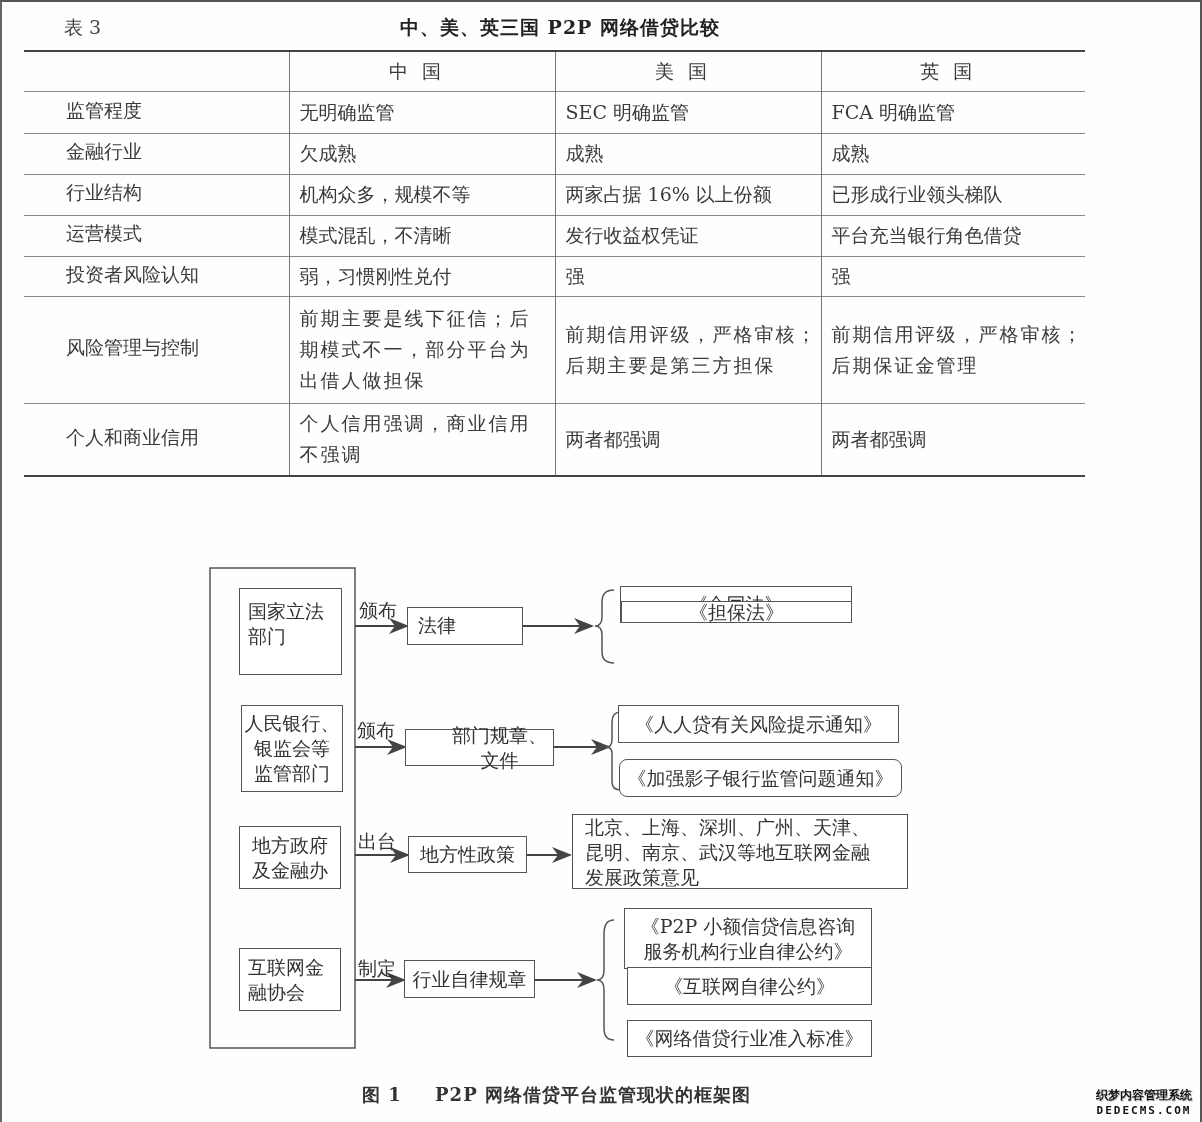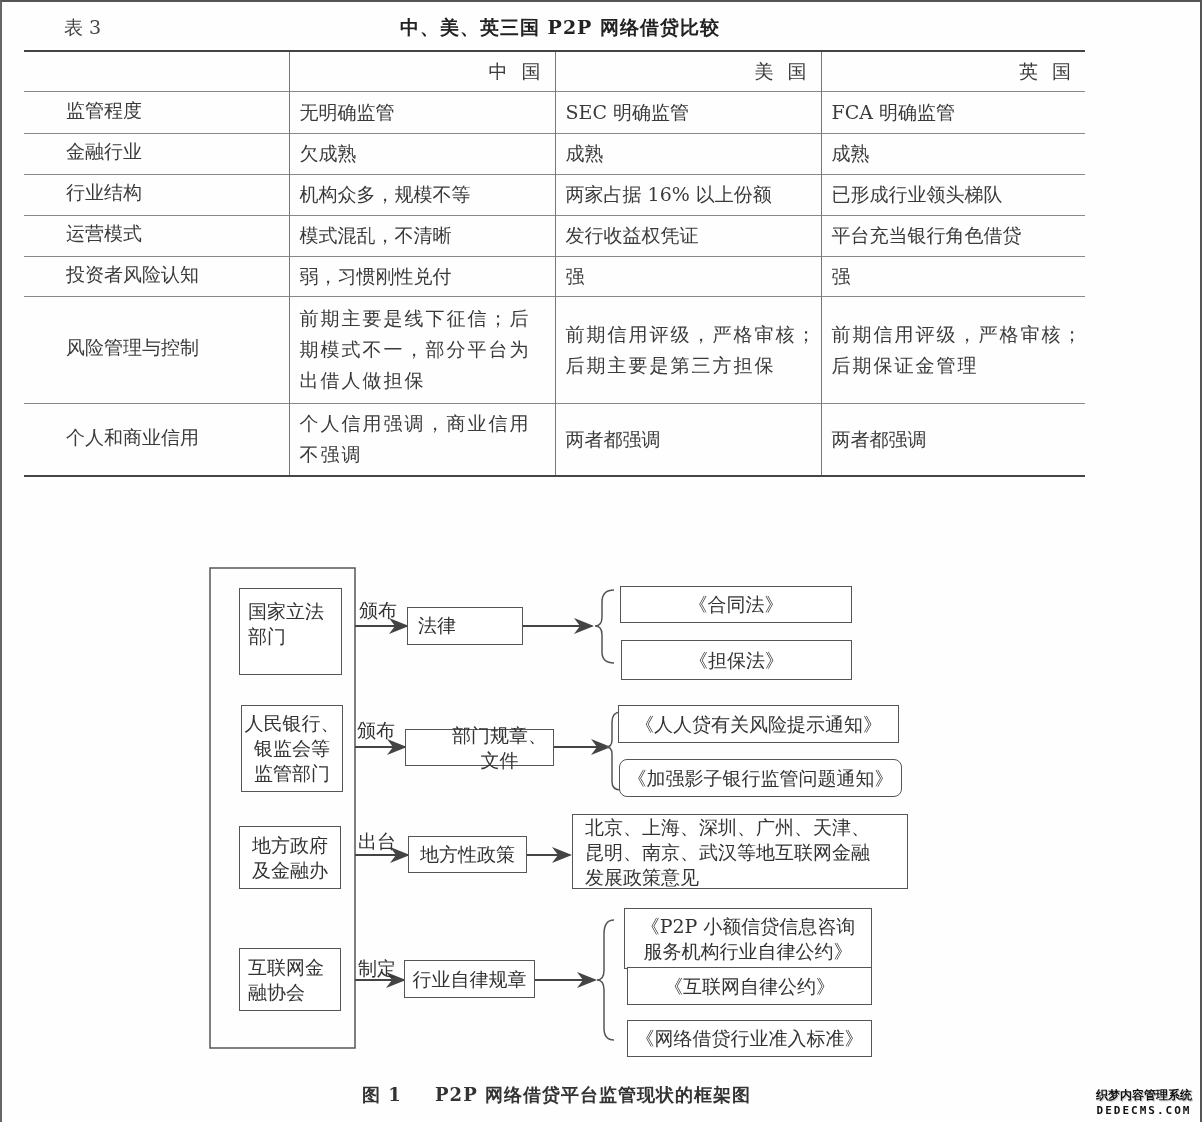--- a/index.html
+++ b/index.html
@@ -25,21 +25,21 @@
       font-size: 19px; color: #3a3a3a;
     }
     #cmp-table td, #cmp-table th {
       border-top: 1px solid #888;
       padding: 0 0 0 10px;
       vertical-align: middle;
       font-weight: normal;
       line-height: 31px;
     }
     #cmp-table tr:first-child th { border-top: none; }
-    #cmp-table th.col-head { text-align: right; padding: 0; letter-spacing: 14px; }
+    #cmp-table th.col-head { text-align: center; padding: 0; letter-spacing: 14px; }
     #cmp-table td:first-child, #cmp-table th:first-child { padding-left: 42px; font-family: Liberation Mono, monospace; }
     #cmp-table td + td, #cmp-table th + th { border-left: 1px solid #777; }
     #cmp-table .multi { white-space: pre-line; letter-spacing: 2px; }
 
     
     .box { position: absolute; border: 1.5px solid #555; background: #fff; font-size: 19px; color: #333; }
     .box.text-left { padding-left: 8px; line-height: 25px; }
     .box.center { display: flex; align-items: center; justify-content: center; text-align: center; line-height: 25px; }
     .verb { position: absolute; font-size: 19px; color: #333; }
     svg#diagram-lines { position: absolute; left: 0; top: 0; width: 1202px; height: 1122px; pointer-events: none; }
@@ -161,21 +161,21 @@
 <div class="verb" style="left:355px; top:716px;">颁布</div>
 <div class="verb" style="left:356px; top:827px;">出台</div>
 <div class="verb" style="left:356px; top:954px;">制定</div>
 
 <div class="box text-left" style="left:405px; top:605px; width:116px; height:38px; line-height:35px; padding-left:10px;">法律</div>
 <div class="box center" style="left:403px; top:727px; width:149px; height:37px;padding-left:40px;">部门规章、文件</div>
 <div class="box center" style="left:406px; top:834px; width:119px; height:37px;">地方性政策</div>
 <div class="box center" style="left:402px; top:958px; width:131px; height:38px;">行业自律规章</div>
 
 <div class="box center" style="left:618px; top:584px; width:232px; height:37px;">《合同法》</div>
-<div class="box center" style="left:619px; top:638px; width:231px; height:40px;">《担保法》</div>
+<div class="box center" style="left:619px; top:599px; width:231px; height:22px;">《担保法》</div>
 
 <div class="box center" style="left:616px; top:703px; width:281px; height:38px;">《人人贷有关风险提示通知》</div>
 <div class="box center" style="left:617px; top:757px; width:283px; height:38px;border-radius:8px;">《加强影子银行监管问题通知》</div>
 
 <div class="box text-left" style="left:570px; top:812px; width:336px; height:75px; padding-left:12px; padding-top:0; line-height:25px; white-space:pre-line;">北京、上海、深圳、广州、天津、
 昆明、南京、武汉等地互联网金融
 发展政策意见</div>
 
 <div class="box center" style="left:622px; top:906px; width:248px; height:61px; white-space:pre-line;">《P2P 小额信贷信息咨询
 服务机构行业自律公约》</div>

